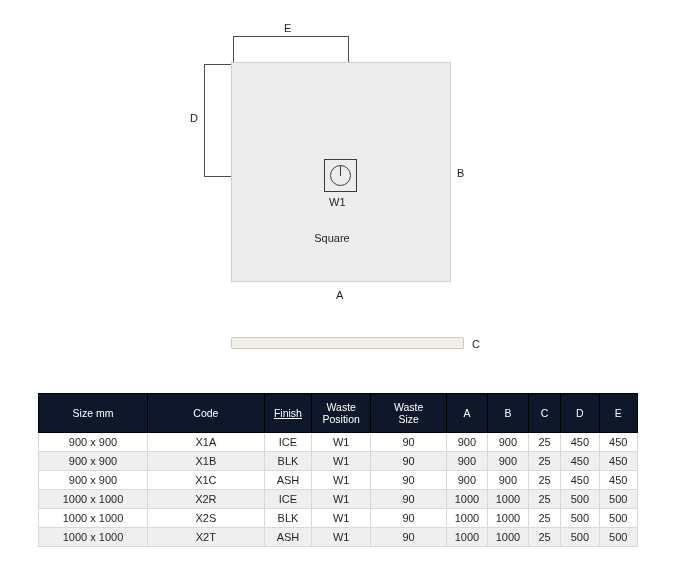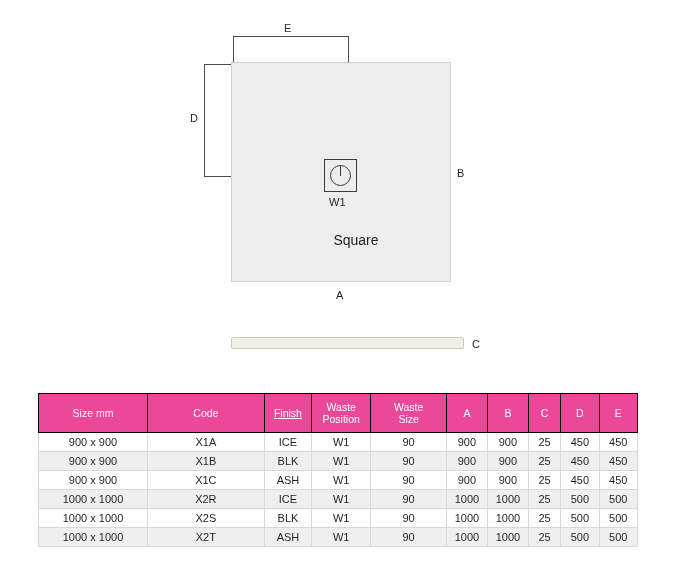--- a/index.html
+++ b/index.html
@@ -36,25 +36,25 @@
     left: 231px;
     top: 62px;
     width: 220px;
     height: 220px;
     background: #ededed;
     border: 1px solid #d0d0d0;
     box-sizing: border-box;
   }
   #tray-label {
     position: absolute;
-    left: 246px;
+    left: 222px;
     top: 232px;
     width: 220px;
     text-align: center;
-    font-size: 14px;
+    font-size: 11px;
     color: #231f20;
   }
   
   .dimline {
     position: absolute;
     background: #4d4d4d;
   }
   
   #e-top { left: 233px; top: 36px; width: 115px; height: 1px; }
   #e-left-tick { left: 233px; top: 36px; width: 1px; height: 140px; }
@@ -120,21 +120,21 @@
   
   #spec-table {
     position: absolute;
     left: 38px;
     top: 393px;
     width: 600px;
     border-collapse: collapse;
     font-size: 11px;
   }
   #spec-table th {
-    background: #ec4899;
+    background: #0f172a;
     color: #ffffff;
     font-weight: normal;
     font-size: 10.5px;
     padding: 7px 2px;
     border: 1px solid #000000;
     line-height: 1.15;
   }
   #spec-table td {
     border: 1px solid #d8d8d8;
     padding: 3px 2px;

